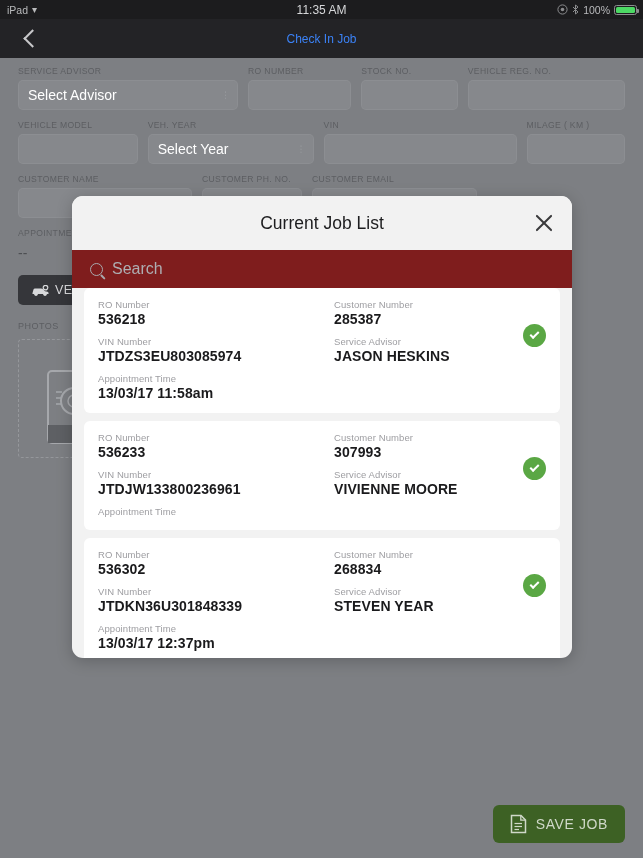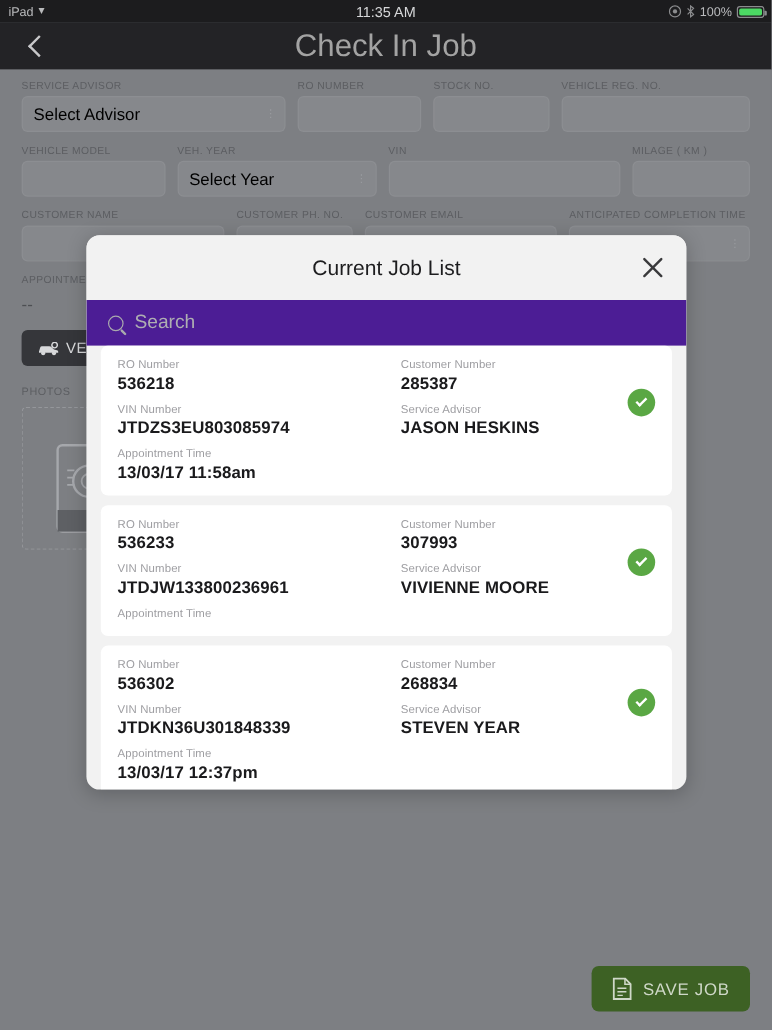--- a/index.html
+++ b/index.html
@@ -29,21 +29,21 @@
     content:""; position:absolute; right:-3px; top:3px; width:2px; height:4px;
     background:#8b8c8e; border-radius:0 1px 1px 0;
   }
   .battery > i { position:absolute; left:1px; top:1px; bottom:1px; width:19px; background:#4cd964; border-radius:1.5px; display:block;}
 
   
   .navbar {
     position:absolute; top:19px; left:0; width:643px; height:39px;
     background:#232326; display:flex; align-items:center; justify-content:center;
   }
-  .navbar .title { color:#a3a3a3; font-size:26px; font-weight:400; }
+  .navbar .title { color:#3b82f6; font-size:12px; font-weight:400; }
   .back-btn {
     position:absolute; left:12px; top:0; height:39px; width:40px;
     display:flex; align-items:center; justify-content:center; cursor:pointer;
   }
   .chev { width:13px; height:13px; border-left:2.4px solid #c8c8ca; border-bottom:2.4px solid #c8c8ca;
           transform:rotate(45deg); }
 
   
   .page {
     position:absolute; top:58px; left:0; width:643px; height:800px;
@@ -55,21 +55,21 @@
   .flabel {
     font-size:8.6px; letter-spacing:0.35px; color:#5c5e62; margin-bottom:4px;
     text-transform:uppercase; white-space:nowrap;
   }
   .fbox {
     height:29px; border:1px solid #91939699; border-radius:5px;
     background:#86888c; display:flex; align-items:center; padding:0 9px;
     position:relative;
   }
   .fbox.tall { height:30px; }
-  .fval { font-size:14px; color:#000000; }
+  .fval { font-size:14px; color:#ffffff; }
   .dots { position:absolute; right:7px; top:50%; transform:translateY(-50%);
           color:#9a9ca0; font-size:9px; letter-spacing:0; line-height:1; }
   .listicon { position:absolute; right:8px; top:50%; transform:translateY(-50%);
               display:flex; flex-direction:column; gap:2px; }
   .listicon span { display:block; width:15px; height:2px; background:#3c3d40; border-radius:1px; }
   .listicon span:nth-child(1){ width:15px; }
   .listicon span:nth-child(2){ width:15px; }
   .listicon span:nth-child(3){ width:15px; }
   .listicon::after{ content:""; position:absolute; bottom:-5px; right:5px;
      border-left:3.5px solid transparent; border-right:3.5px solid transparent; border-top:4px solid #3c3d40;}
@@ -117,21 +117,21 @@
     width:24px; height:24px; cursor:pointer;
   }
   .close-x::before, .close-x::after{
     content:""; position:absolute; left:1px; top:11px; width:22px; height:2px;
     background:#3a3a3c; border-radius:1px;
   }
   .close-x::before{ transform:rotate(45deg); }
   .close-x::after{ transform:rotate(-45deg); }
 
   .searchbar {
-    height:38px; background:#4c1d95; display:flex; align-items:center;
+    height:38px; background:#7f1d1d; display:flex; align-items:center;
     padding:0 18px; gap:9px;
   }
   .mag {
     width:13px; height:13px; border:1.6px solid #a9a9ad; border-radius:50%;
     position:relative; flex:none;
   }
   .mag::after{ content:""; position:absolute; right:-4px; bottom:-3px; width:6px; height:1.6px;
     background:#a9a9ad; transform:rotate(45deg); border-radius:1px;}
   .search-ph { font-size:16px; color:#aeaeb2; }
 
@@ -268,27 +268,20 @@
           <div class="fbox tall">
             <span class="fval"></span>
           </div>
         </div>
         <div class="fld" style="width:165px">
           <div class="flabel">CUSTOMER EMAIL</div>
           <div class="fbox tall">
             <span class="fval"></span>
           </div>
         </div>
-        <div class="fld" style="width:155px">
-          <div class="flabel">ANTICIPATED COMPLETION TIME</div>
-          <div class="fbox tall">
-            <span class="fval"></span>
-            <span class="dots">⋮</span>
-          </div>
-        </div>
       </div>
 
       
       <div>
         <div class="appt-label">APPOINTMENT TIME</div>
         <div class="appt-val">--</div>
       </div>
 
       
       <div class="vehbtn">

